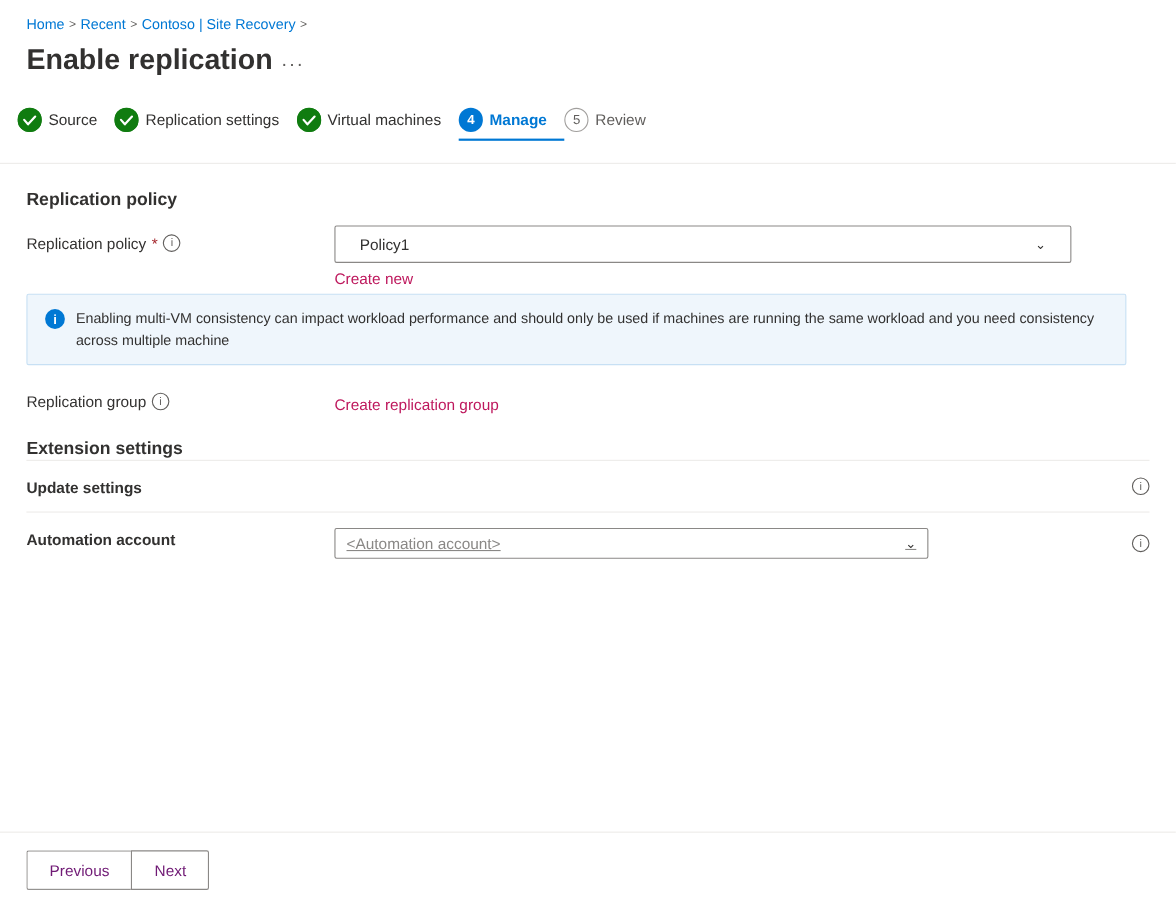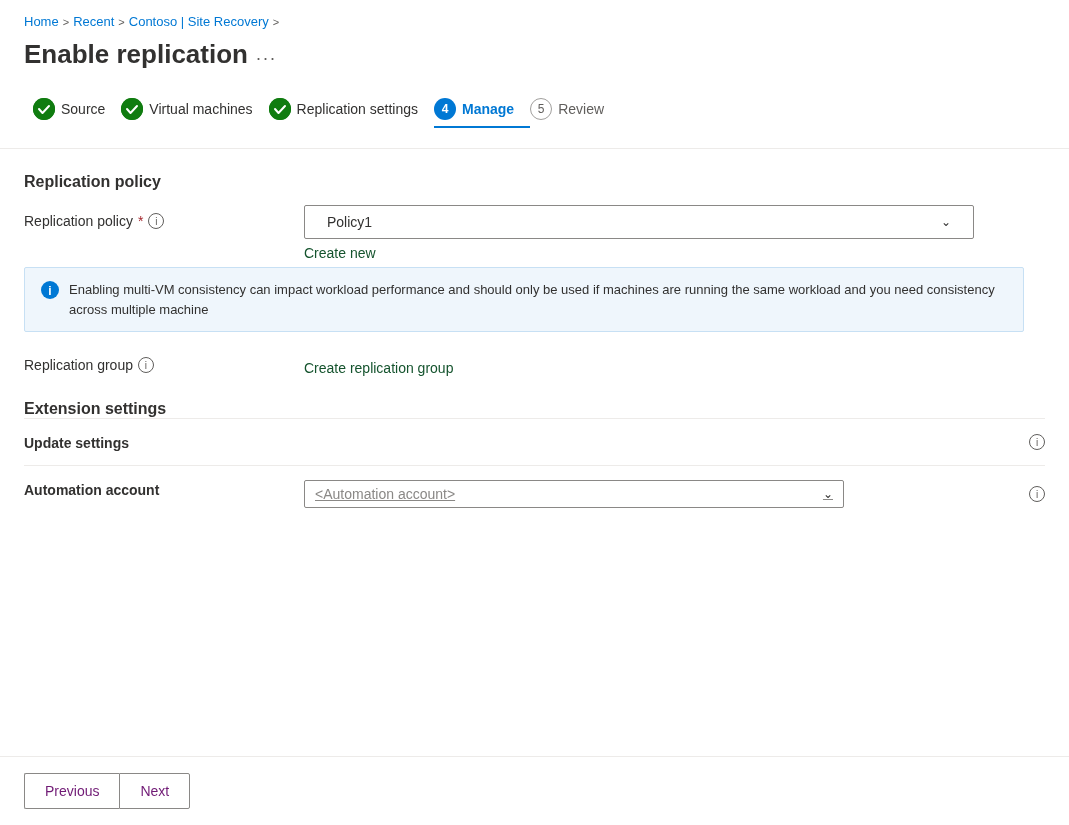--- a/index.html
+++ b/index.html
@@ -11,21 +11,21 @@
     .breadcrumb { display: flex; align-items: center; gap: 4px; padding: 14px 24px 6px; font-size: 13px; }
     .breadcrumb a { color: #0078d4; text-decoration: none; }
     .breadcrumb .separator { color: #605e5c; font-size: 11px; }
 
     
     .page-title-row { display: flex; align-items: center; gap: 8px; padding: 4px 24px 20px; }
     .page-title { font-size: 26px; font-weight: 600; color: #323130; }
     .page-title-menu { color: #605e5c; font-size: 18px; cursor: pointer; letter-spacing: 2px; }
 
     
-    .wizard-steps { display: flex; align-items: center; gap: 0; padding: 0 33px 20px; border-bottom: 1px solid #edebe9; }
+    .wizard-steps { display: flex; align-items: center; gap: 0; padding: 0 16px 20px; border-bottom: 1px solid #edebe9; }
     .step { display: flex; align-items: center; gap: 6px; padding: 8px 16px 8px 0; font-size: 14px; color: #605e5c; position: relative; }
     .step.completed { color: #323130; }
     .step.active { color: #0078d4; font-weight: 600; border-bottom: 2px solid #0078d4; padding-bottom: 6px; }
     .step-icon { width: 22px; height: 22px; border-radius: 50%; display: flex; align-items: center; justify-content: center; font-size: 12px; flex-shrink: 0; }
     .step-icon.check { background: #107c10; color: white; }
     .step-icon.number-active { background: #0078d4; color: white; font-weight: 700; font-size: 12px; }
     .step-icon.number-inactive { background: #fff; color: #605e5c; border: 1.5px solid #a19f9d; font-size: 12px; }
 
     
     .main-content { padding: 24px 24px 20px; flex: 1; }
@@ -36,21 +36,21 @@
     
     .form-row { display: flex; align-items: flex-start; margin-bottom: 6px; }
     .form-label { width: 280px; flex-shrink: 0; font-size: 14px; color: #323130; padding-top: 8px; display: flex; align-items: center; gap: 5px; }
     .required-star { color: #a4262c; }
     .info-icon { width: 16px; height: 16px; border-radius: 50%; border: 1.5px solid #605e5c; display: inline-flex; align-items: center; justify-content: center; font-size: 10px; color: #605e5c; cursor: pointer; flex-shrink: 0; }
 
     
     .dropdown-container { flex: 1; max-width: 670px; }
     .dropdown { width: 100%; height: 34px; border: 1px solid #8a8886; border-radius: 2px; display: flex; align-items: center; justify-content: space-between; padding: 0 22px; background: #fff; cursor: pointer; font-size: 14px; color: #323130; }
     .dropdown-arrow { color: #323130; font-size: 12px; }
-    .create-new-link { color: #14532d; text-decoration: none; font-size: 14px; display: inline-block; margin-top: 6px; cursor: pointer; }
+    .create-new-link { color: #be185d; text-decoration: none; font-size: 14px; display: inline-block; margin-top: 6px; cursor: pointer; }
 
     
     .description-text { font-size: 14px; color: #323130; margin: 20px 0 16px; max-width: 980px; line-height: 1.5; }
 
     
     .info-box { background: #eff6fc; border: 1px solid #c7e0f4; border-radius: 2px; padding: 12px 16px; display: flex; align-items: flex-start; gap: 10px; margin-bottom: 22px; max-width: 1000px; }
     .info-box-icon { color: #0078d4; font-size: 16px; flex-shrink: 0; margin-top: 1px; }
     .info-box-text { font-size: 13px; color: #323130; line-height: 1.5; }
 
     
@@ -111,31 +111,31 @@
       <span>Source</span>
     </div>
 
     <div class="step completed">
       <span class="step-icon check">
         <svg class="checkmark-svg" viewBox="0 0 22 22" width="22" height="22">
           <circle cx="11" cy="11" r="11" fill="#107c10"></circle>
           <polyline points="6,11 9.5,15 16,8" fill="none" stroke="white" stroke-width="2" stroke-linecap="round" stroke-linejoin="round"></polyline>
         </svg>
       </span>
-      <span>Virtual machines</span>
+      <span>Replication settings</span>
     </div>
 
     <div class="step completed">
       <span class="step-icon check">
         <svg class="checkmark-svg" viewBox="0 0 22 22" width="22" height="22">
           <circle cx="11" cy="11" r="11" fill="#107c10"></circle>
           <polyline points="6,11 9.5,15 16,8" fill="none" stroke="white" stroke-width="2" stroke-linecap="round" stroke-linejoin="round"></polyline>
         </svg>
       </span>
-      <span>Replication settings</span>
+      <span>Virtual machines</span>
     </div>
 
     <div class="step active">
       <span class="step-icon number-active">4</span>
       <span>Manage</span>
     </div>
 
     <div class="step">
       <span class="step-icon number-inactive">5</span>
       <span>Review</span>

